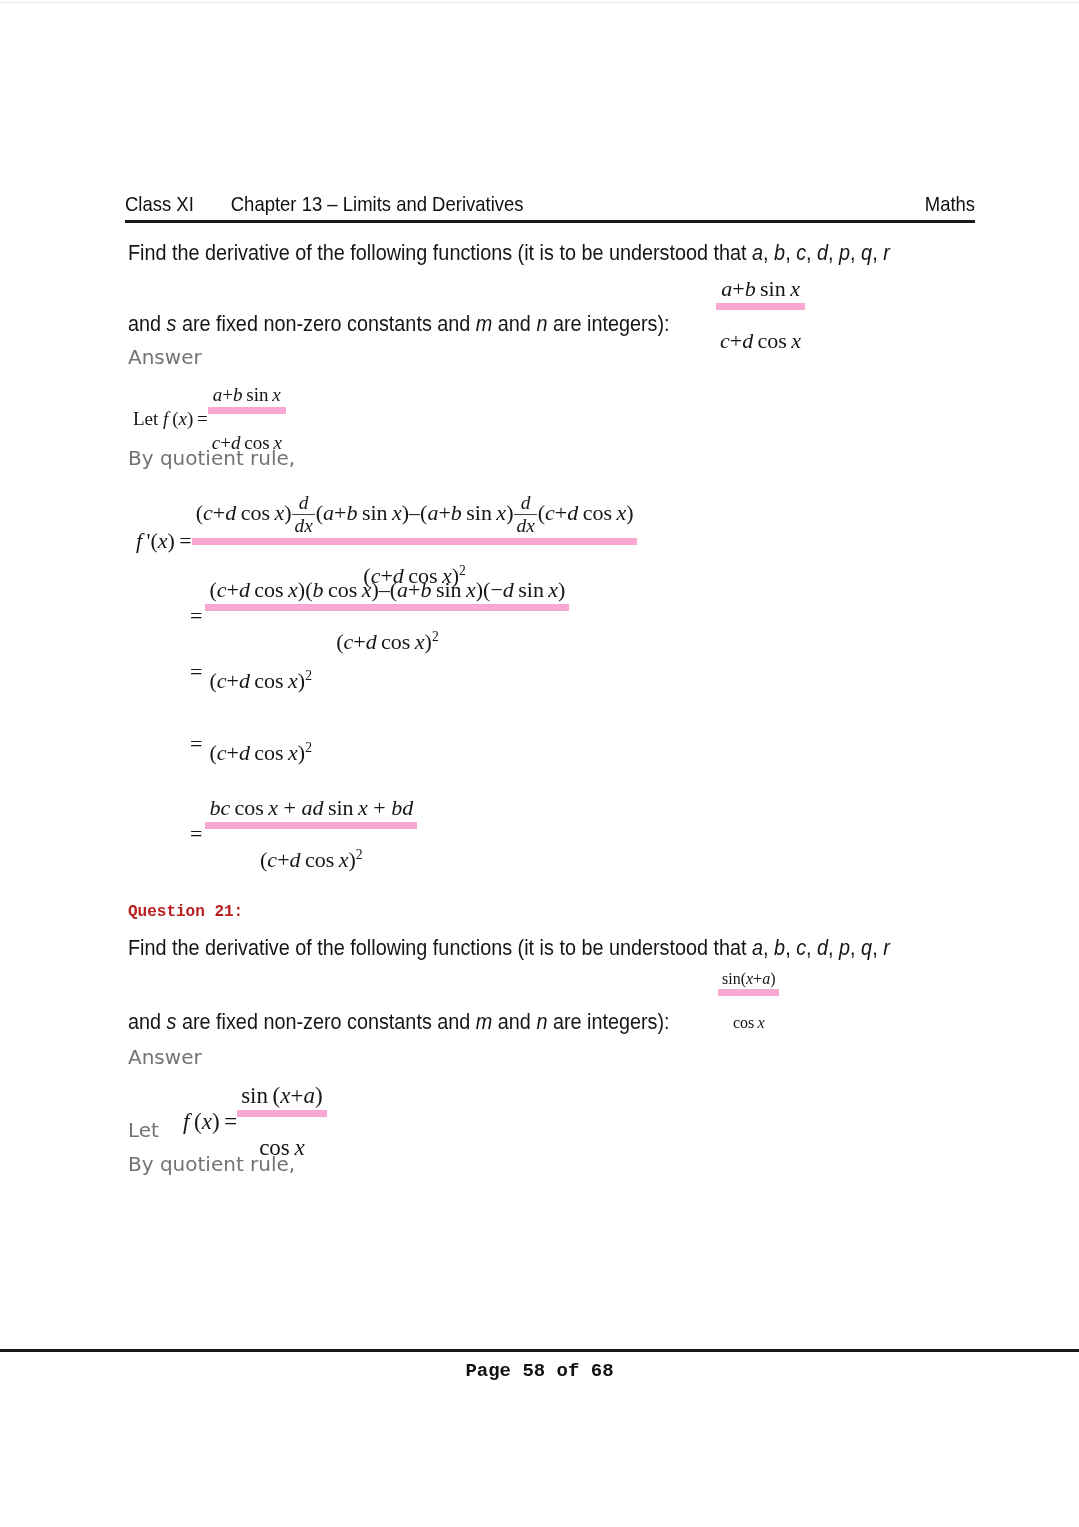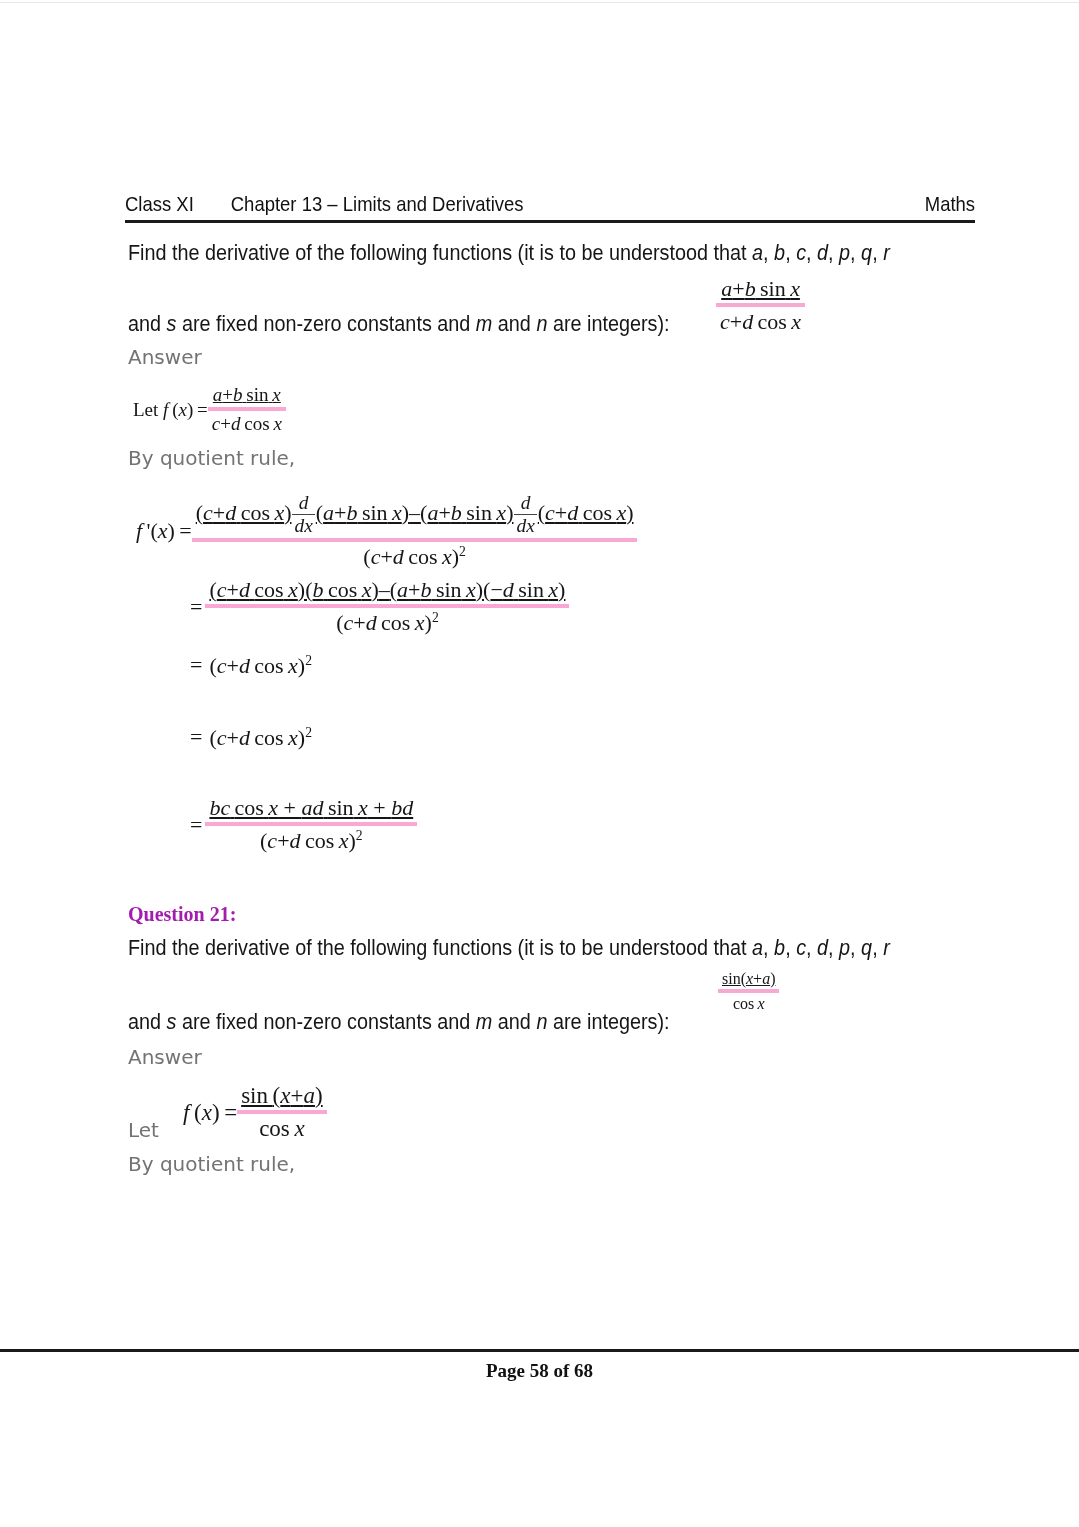--- a/index.html
+++ b/index.html
@@ -66,24 +66,24 @@
   .plain-text {
     position: absolute;
     font-family: "DejaVu Sans", sans-serif;
     font-size: 20px;
     color: #737373;
     white-space: nowrap;
   }
 
   .q-heading {
     position: absolute;
-    font-family: Liberation Serif, serif;
-    font-size: 20px;
+    font-family: Liberation Mono, monospace;
+    font-size: 16px;
     font-weight: bold;
-    color: #a21caf;
+    color: #b91c1c;
     white-space: nowrap;
   }
 
   
   .math {
     position: absolute;
     font-family: "Liberation Serif", "DejaVu Serif", serif;
     color: #161616;
     white-space: nowrap;
   }
@@ -93,26 +93,25 @@
   .mrm { font-style: normal; }
 
   .frac {
     display: inline-block;
     vertical-align: middle;
     text-align: center;
   }
   .frac > .num {
     display: block;
     padding: 0 4px 1px 4px;
-    border-bottom: 4px solid #f9a8d4;
-    text-decoration: underline;
+    border-bottom: 7px solid #f9a8d4;
   }
   .frac > .den {
     display: block;
-    padding: 2px 4px 0 4px;
+    padding: 18px 4px 0 4px;
   }
   .sup {
     font-size: 0.62em;
     vertical-align: super;
     font-style: normal;
   }
   .eqsign {
     display: inline-block;
     vertical-align: middle;
     padding-right: 3px;
@@ -149,21 +148,21 @@
     width: 1079px;
     height: 3px;
     background: #1a1a1a;
   }
   .footer-text {
     position: absolute;
     top: 1360px;
     left: 0;
     width: 1079px;
     text-align: center;
-    font-family: Liberation Serif, serif;
+    font-family: Liberation Mono, monospace;
     font-size: 19px;
     font-weight: bold;
     font-stretch: condensed;
     color: #111;
   }
 </style>
 </head>
 <body>
 
 <div class="page">

